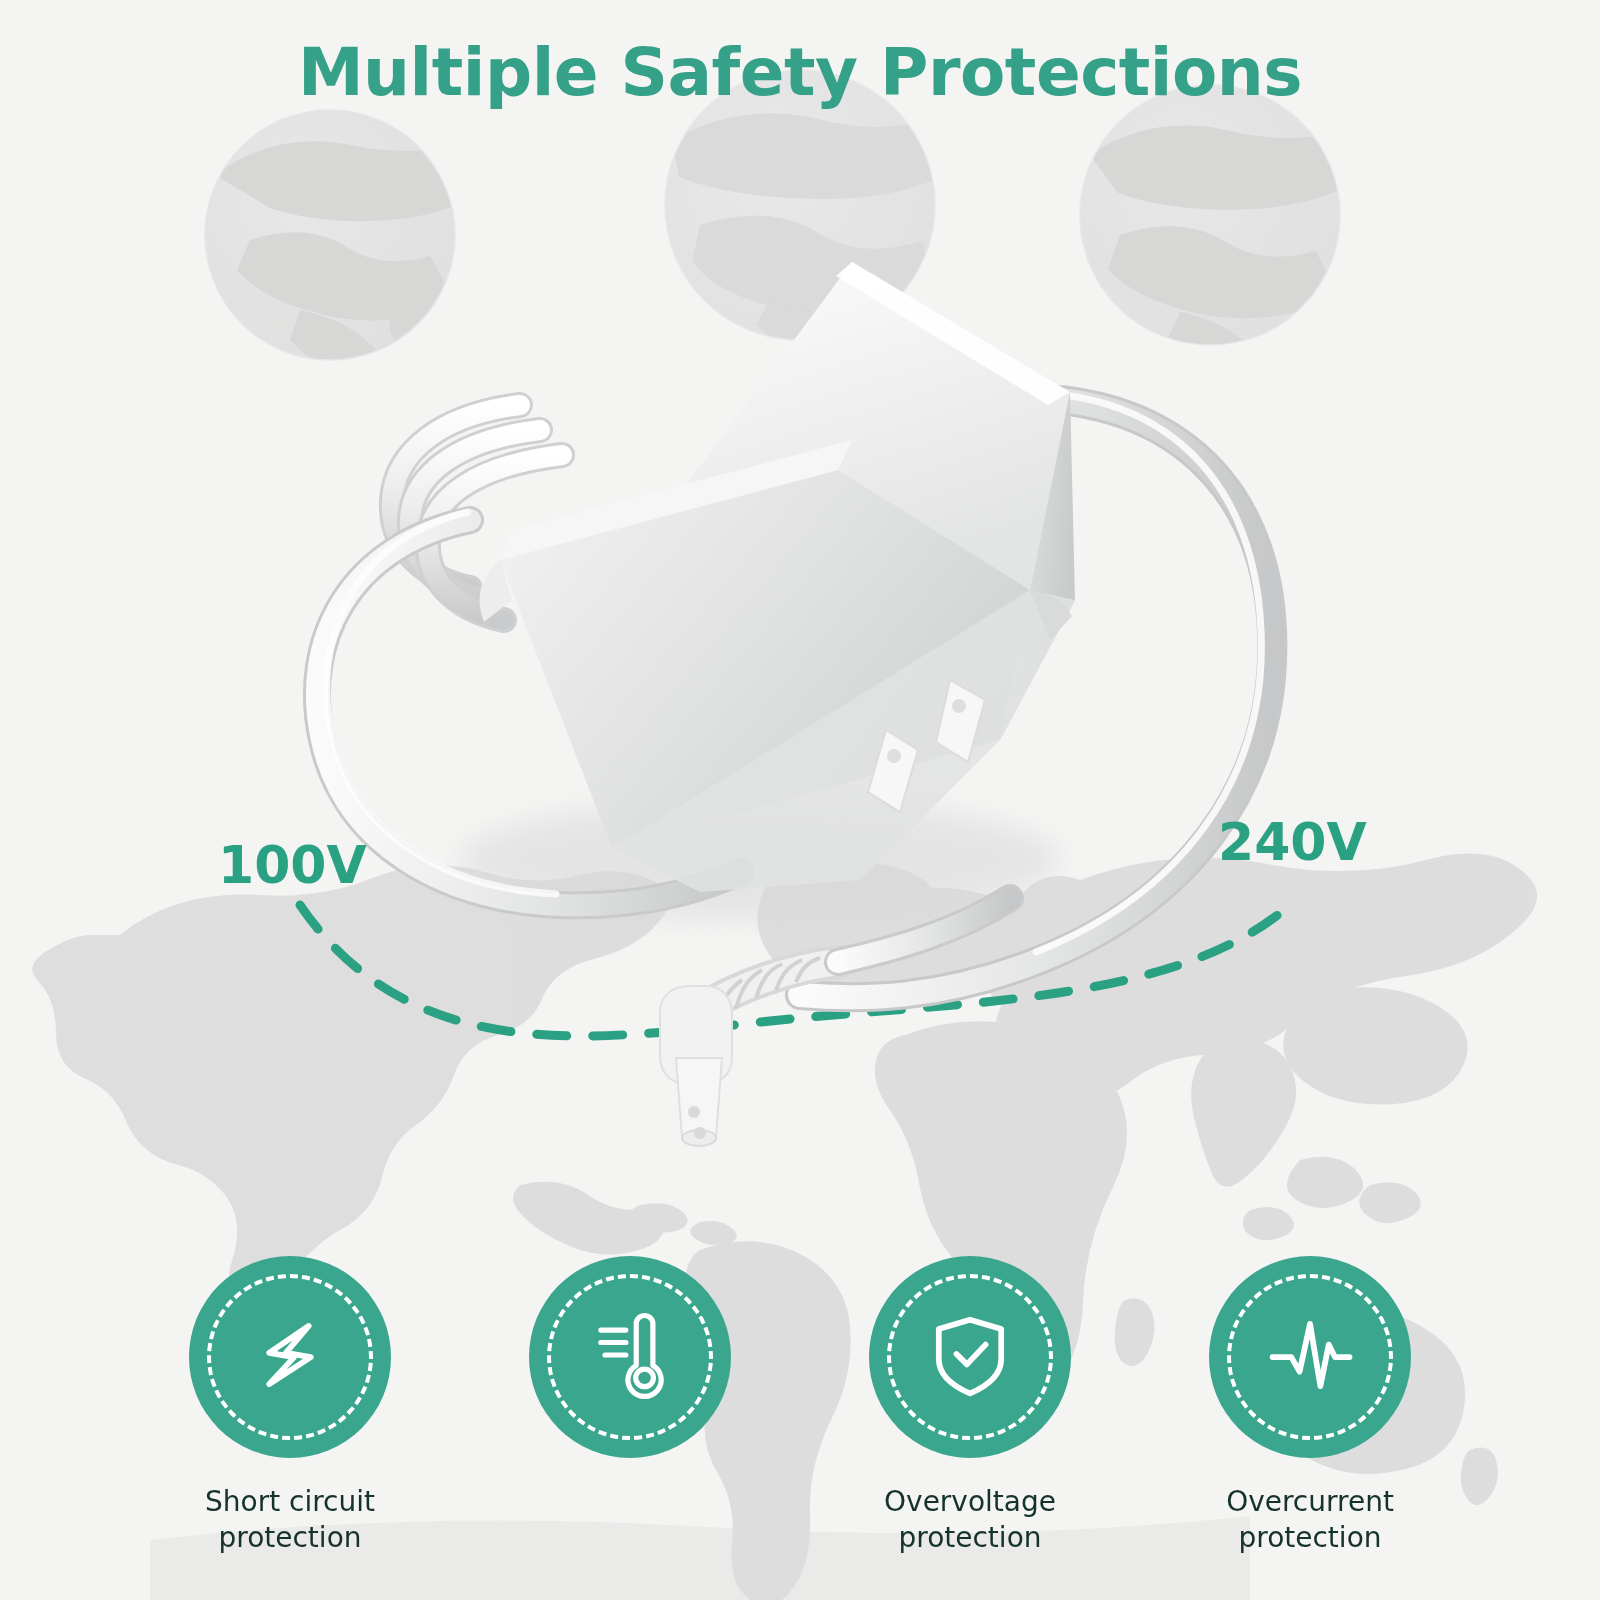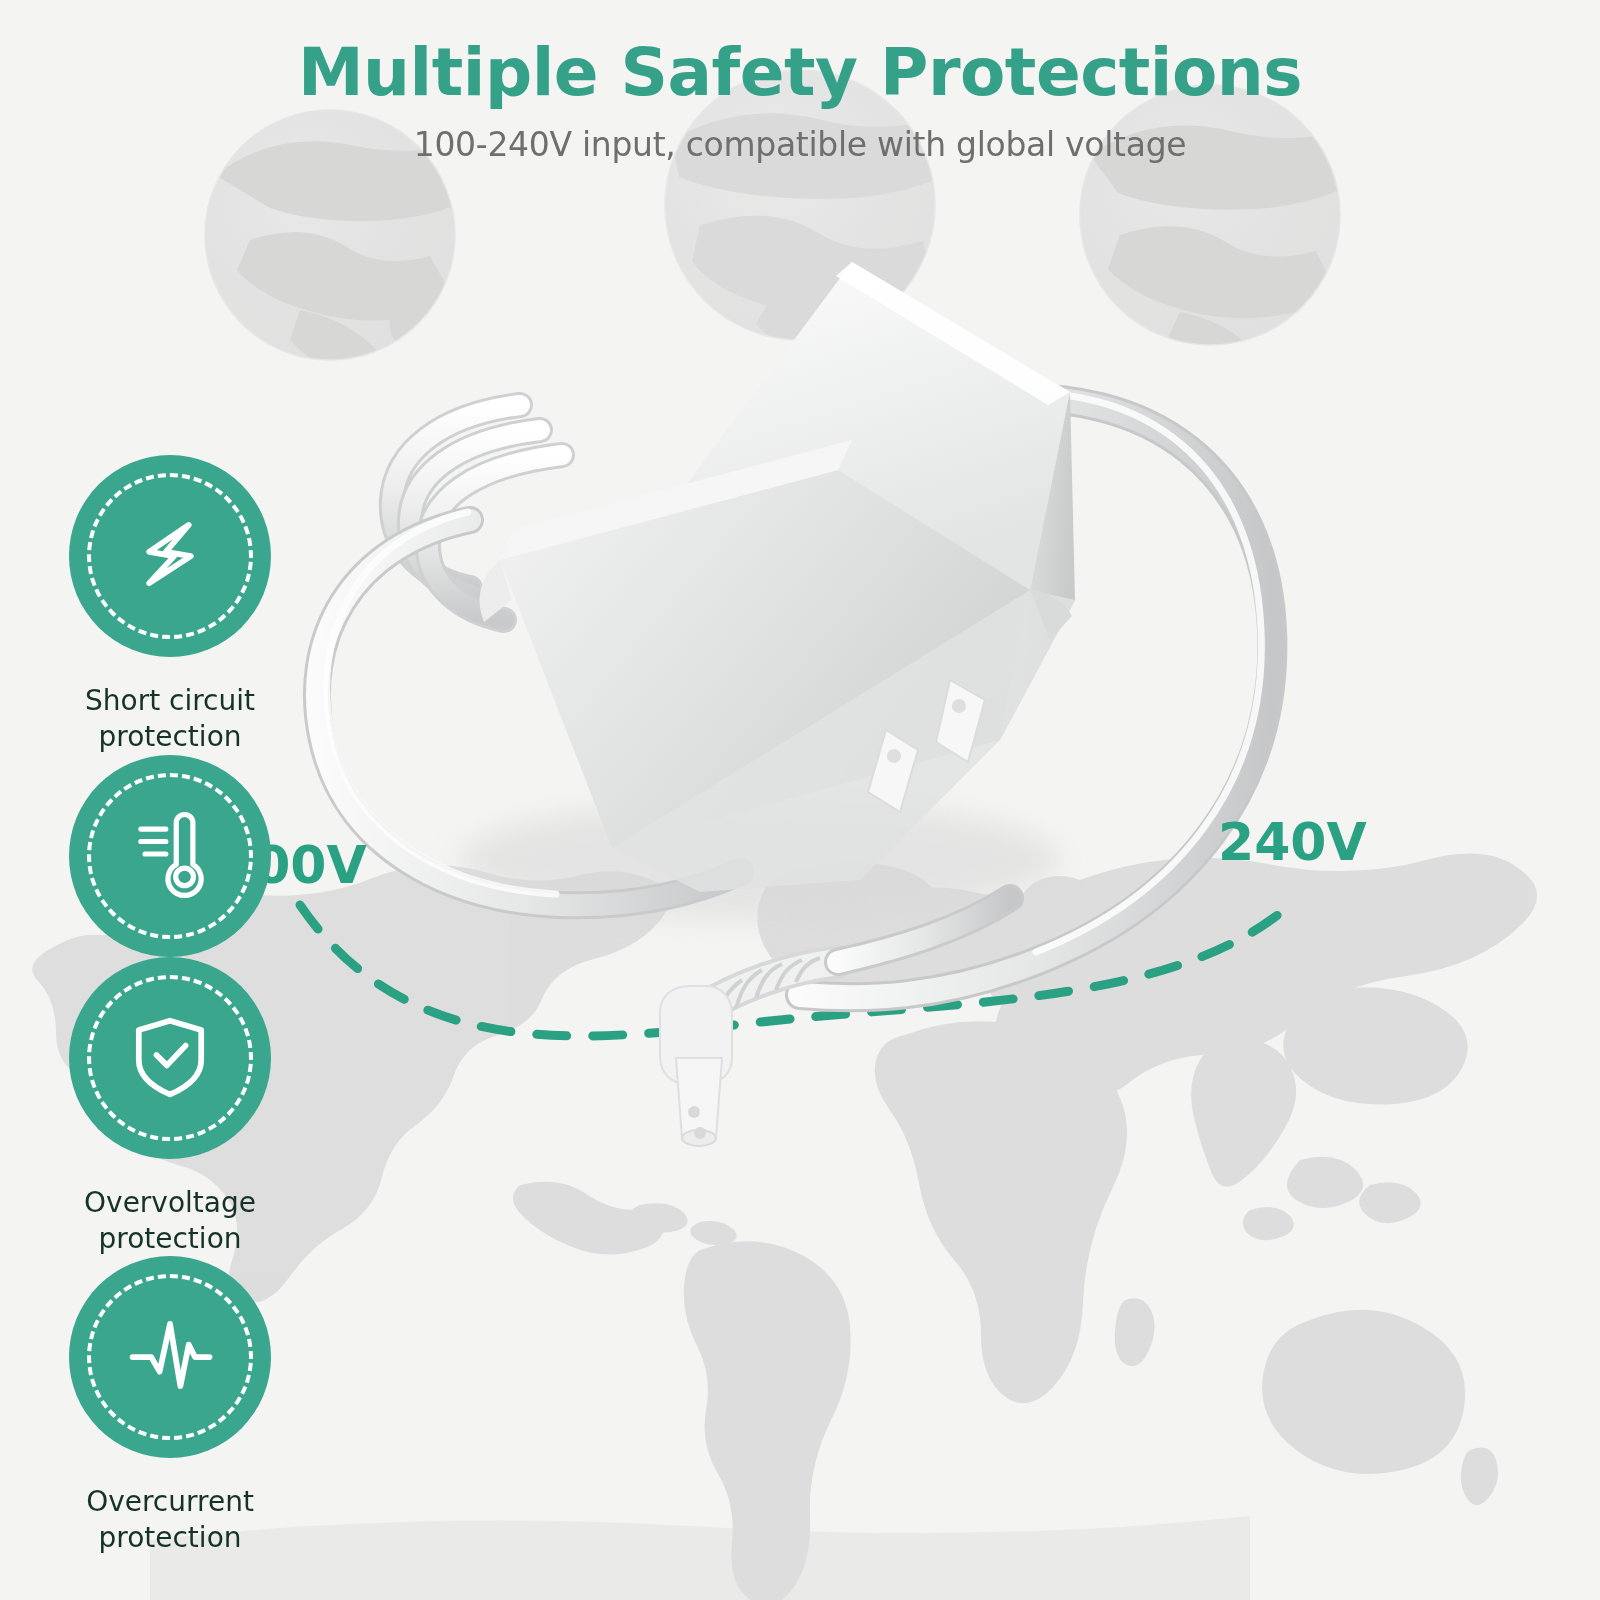--- a/index.html
+++ b/index.html
@@ -88,21 +88,20 @@
   .features {
     position: absolute;
     left: 0;
     bottom: 44px;
     width: 100%;
     display: flex;
     justify-content: center;
     align-items: flex-start;
     gap: 0px;
     z-index: 8;
-    flex-direction: column;
   }
   .feature {
     width: 340px;
     display: flex;
     flex-direction: column;
     align-items: center;
   }
   .badge {
     position: relative;
     width: 202px;
@@ -334,21 +333,20 @@
       <circle cx="694" cy="1112" r="6" fill="#d9d9d9"></circle>
       <circle cx="700" cy="1133" r="6" fill="#d9d9d9"></circle>
     </g>
 
     <path d="M838 962 C 900 948, 960 930, 1010 898" fill="none" stroke="#c9cacb" stroke-width="28" stroke-linecap="round"></path>
     <path d="M838 962 C 900 948, 960 930, 1010 898" fill="none" stroke="url(#cordGrad2)" stroke-width="22" stroke-linecap="round"></path>
   </svg>
 
   <div class="header">
     <h1 class="title">Multiple Safety Protections</h1>
-    <p class="subtitle">100-240V input, compatible with global voltage</p>
   </div>
 
   <div class="voltage left">100V</div>
   <div class="voltage right">240V</div>
 
   <div class="features">
 
     <div class="feature">
       <div class="badge">
         <span>

